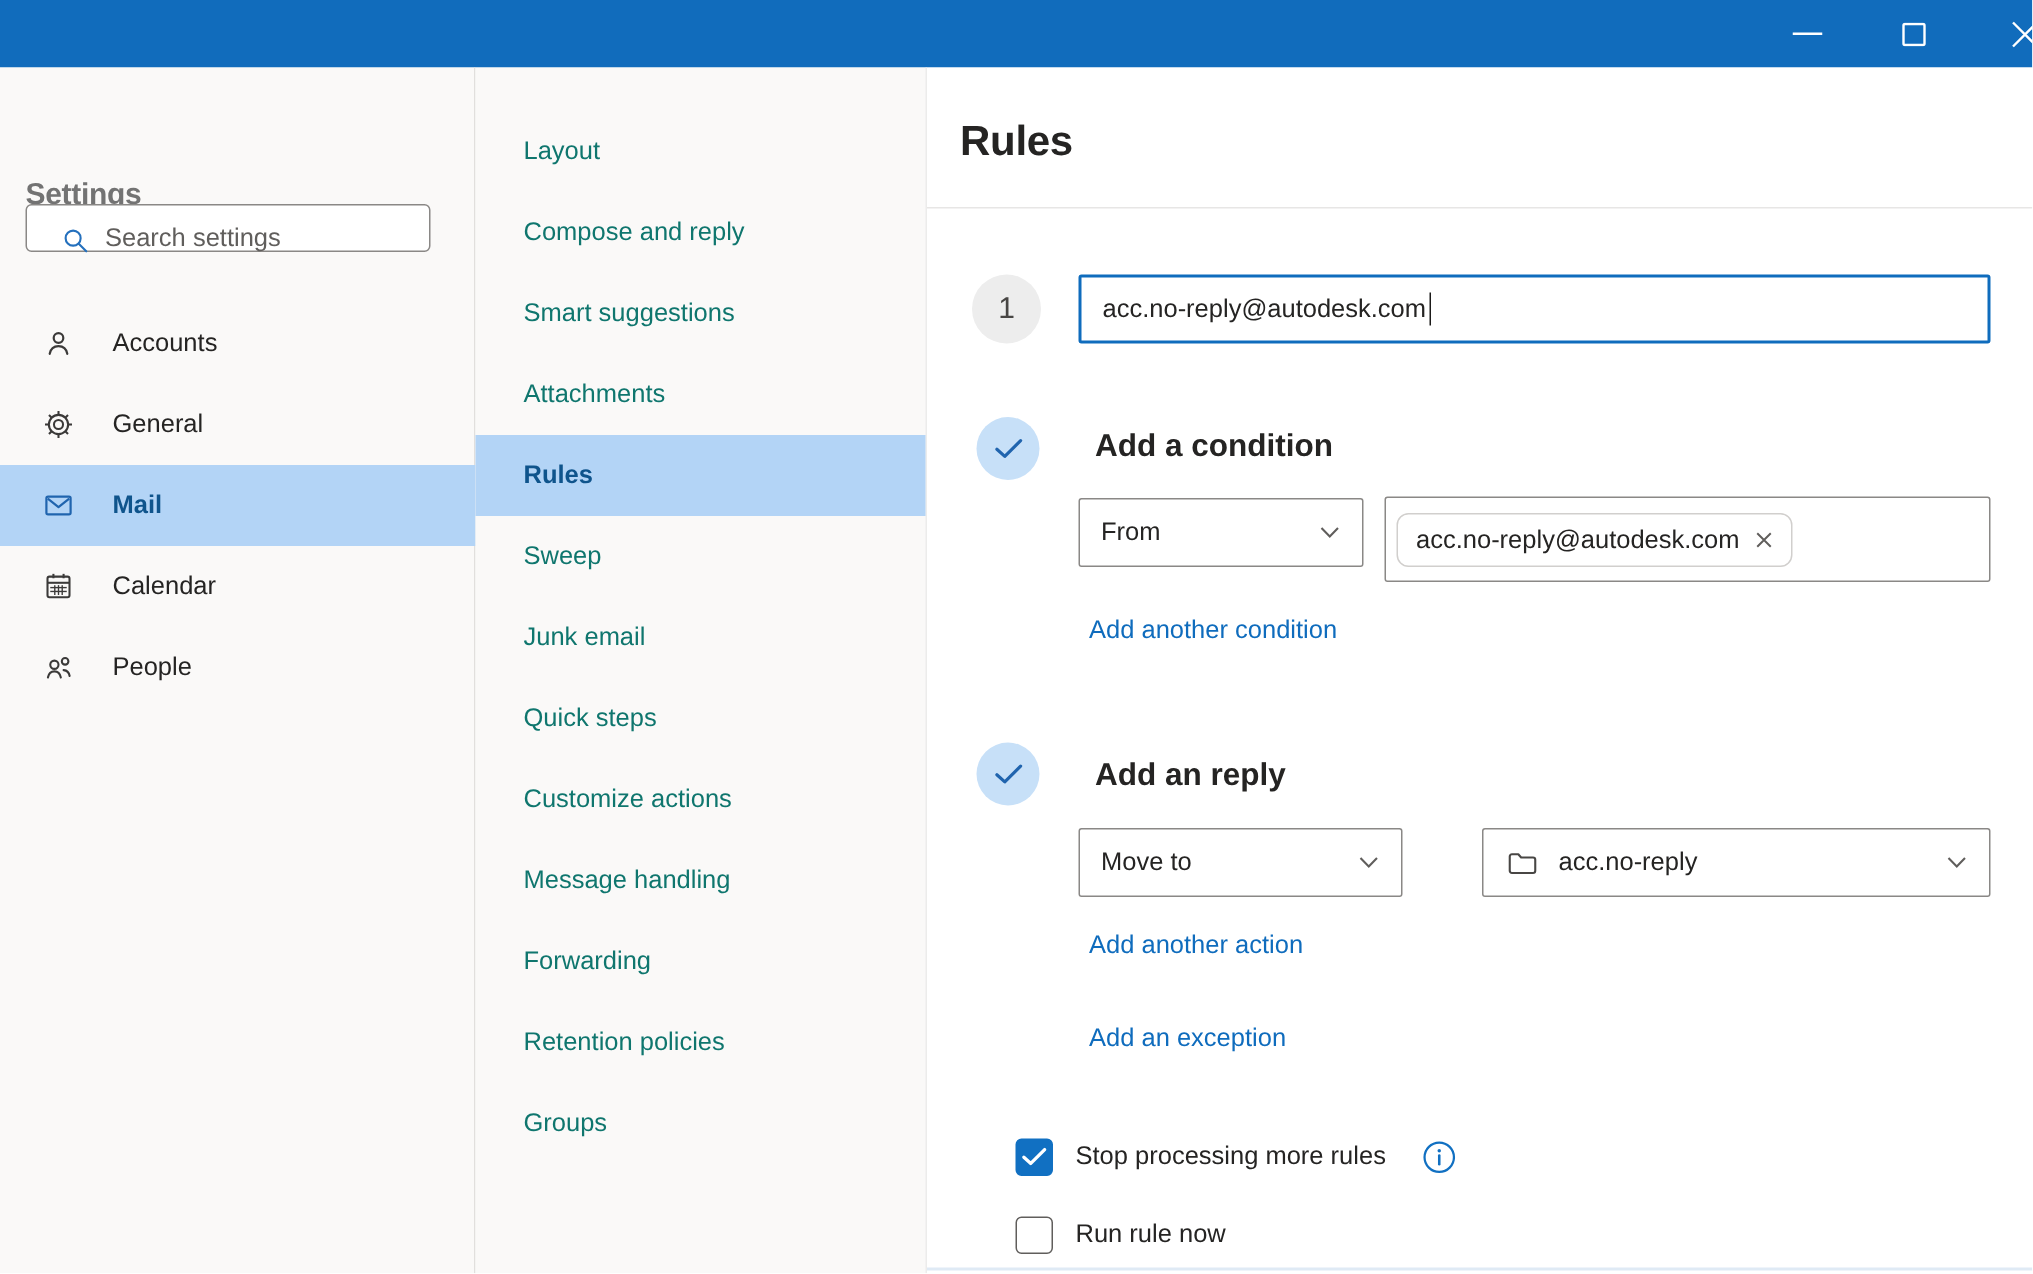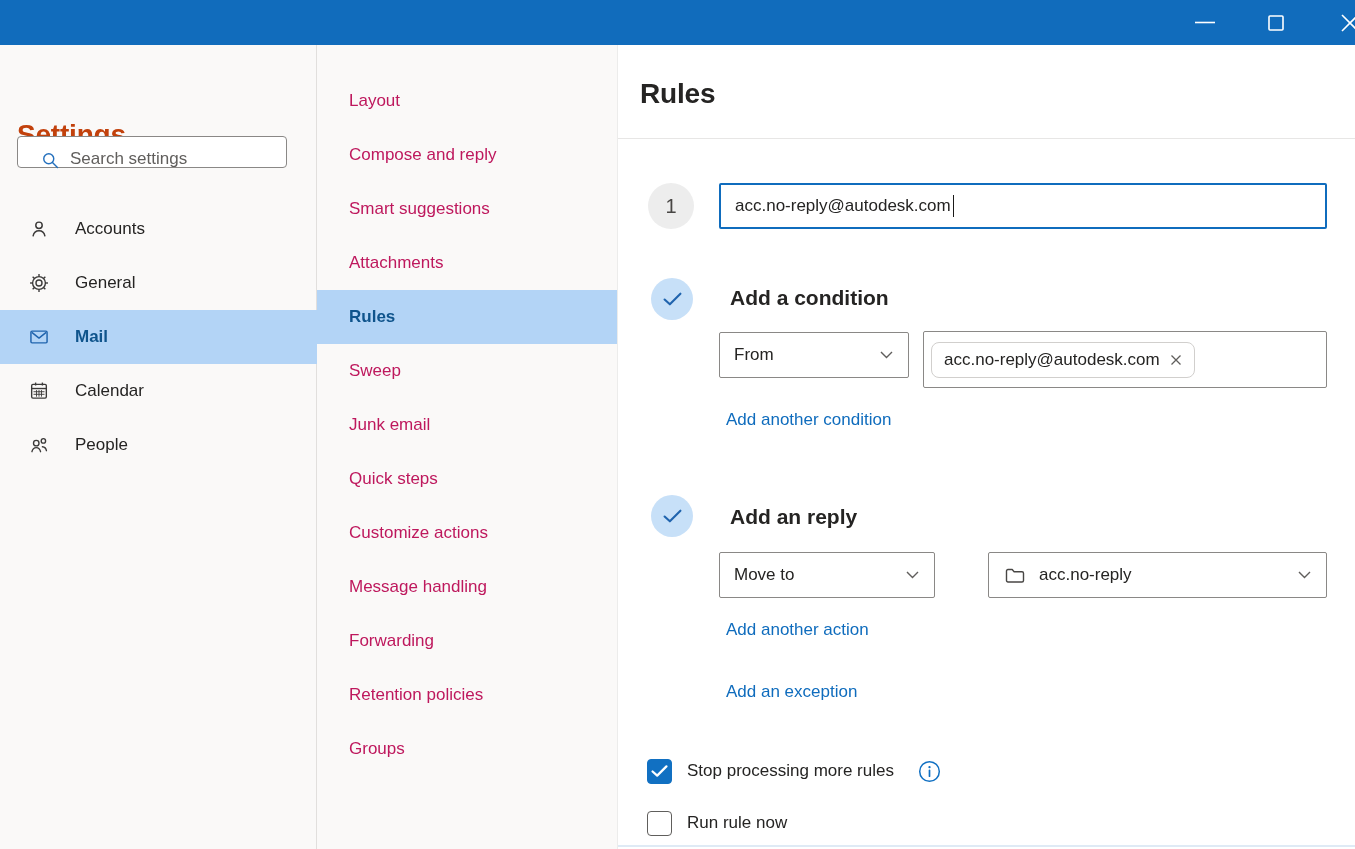--- a/index.html
+++ b/index.html
@@ -7,35 +7,35 @@
   body { font-family:"Liberation Sans", sans-serif; color:#252423; background:#fff; }
   .page { position:relative; width:1355px; height:849px; overflow:hidden; background:#fff; }
 
   
   .titlebar { position:absolute; left:0; top:0; width:1355px; height:45px; background:#116cbc; }
   .win-btn { position:absolute; top:0; width:46px; height:45px; display:flex; align-items:center; justify-content:center; cursor:pointer; }
   .win-min { left:1182px; } .win-max { left:1253px; } .win-close { left:1327px; }
 
   
   .left-col { position:absolute; left:0; top:45px; width:317px; height:804px; background:#faf9f8; border-right:1px solid #e1dfdd; }
-  .settings-title { position:absolute; left:17px; top:74px; font-size:28px; font-weight:700; color:#c2410c; letter-spacing:-0.2px; }
+  .settings-title { position:absolute; left:17px; top:74px; font-size:20px; font-weight:700; color:#737373; letter-spacing:-0.2px; }
   .search-box { position:absolute; left:17px; top:91px; width:270px; height:32px; background:#fff; border:1px solid #8a8886; border-radius:4px; }
   .search-box .mag { position:absolute; left:22px; top:13px; width:20px; height:20px; }
   .search-input { position:absolute; left:52px; top:1px; width:212px; height:42px; border:none; outline:none; background:transparent; font-size:17px; color:#252423; font-family:inherit; }
   .search-input::placeholder { color:#605e5c; opacity:1; }
   .nav-item { position:absolute; left:0; width:317px; height:54px; cursor:pointer; }
   .nav-item .nav-icon { position:absolute; left:28px; top:16px; width:22px; height:22px; }
   .nav-item .nav-label { position:absolute; left:75px; top:50%; transform:translateY(-50%); font-size:17px; color:#252423; }
   .nav-item.selected { background:#b3d4f6; }
   .nav-item.selected .nav-label { color:#0f548c; font-weight:700; }
 
   
   .mid-col { position:absolute; left:317px; top:45px; width:301px; height:804px; background:#faf9f8; border-right:1px solid #ececeb; }
   .mid-item { position:absolute; left:0; width:300px; height:54px; cursor:pointer; }
-  .mid-item .mid-label { position:absolute; left:32px; top:50%; transform:translateY(-50%); font-size:17px; color:#be185d; }
+  .mid-item .mid-label { position:absolute; left:32px; top:50%; transform:translateY(-50%); font-size:17px; color:#0f766e; }
   .mid-item.selected { background:#b3d4f6; }
   .mid-item.selected .mid-label { color:#0f548c; font-weight:600; }
 
   
   .main { position:absolute; left:618px; top:45px; width:737px; height:804px; background:#fff; }
   .main-title { position:absolute; left:22px; top:33px; font-size:28px; font-weight:700; color:#252423; letter-spacing:-0.2px; }
   .main-divider { position:absolute; left:0; top:93px; width:737px; height:1px; background:#e7e6e5; }
 
   .step-circle { position:absolute; left:30px; top:138px; width:46px; height:46px; border-radius:50%; background:#ededed; color:#484644; font-size:20px; display:flex; align-items:center; justify-content:center; }
   .name-input { position:absolute; left:101px; top:138px; width:608px; height:46px; background:#fff; border:2px solid #0f6cbd; border-radius:2px; display:flex; align-items:center; padding-left:14px; font-size:17px; color:#252423; cursor:text; }
@@ -53,21 +53,21 @@
   .select .chev { position:absolute; right:15px; top:50%; transform:translateY(-50%); width:13px; height:8px; }
   .sel-folder .folder { width:20px; height:15px; margin-right:14px; flex:0 0 auto; }
 
   .chip-box { position:absolute; left:305px; top:286px; width:404px; height:57px; background:#fff; border:1px solid #8a8886; border-radius:2px; display:flex; align-items:center; padding-left:7px; cursor:text; }
   .chip { display:inline-flex; align-items:center; height:36px; border:1px solid #d1cfcd; border-radius:8px; padding:0 12px; font-size:17px; color:#252423; background:#fff; gap:10px; }
   .chip-x { display:flex; width:12px; height:12px; cursor:pointer; }
 
   .link { position:absolute; left:108px; font-size:17px; color:#0f6cbd; cursor:pointer; line-height:22px; }
   .lk-cond { top:364px; } .lk-act { top:574px; } .lk-exc { top:636px; }
 
-  .opt-row { position:absolute; left:17px; display:flex; align-items:center; height:26px;padding-left:12px; }
+  .opt-row { position:absolute; left:47px; display:flex; align-items:center; height:26px;padding-left:12px; }
   .or-1 { top:713px; } .or-2 { top:765px; }
   .checkbox { width:25px; height:25px; border-radius:4px; border:1px solid #605e5c; background:#fff; display:flex; align-items:center; justify-content:center; cursor:pointer; flex:0 0 auto; }
   .checkbox.checked { background:#1170c2; border-color:#1170c2; }
   .opt-label { margin-left:15px; font-size:17px; color:#252423; cursor:pointer; }
   .info { margin-left:24px; width:23px; height:23px; display:flex; cursor:pointer; }
 
   .bottom-line { position:absolute; left:0; top:800px; width:737px; height:2px; background:#dfeaf5; }
 </style>
 </head>
 <body>

